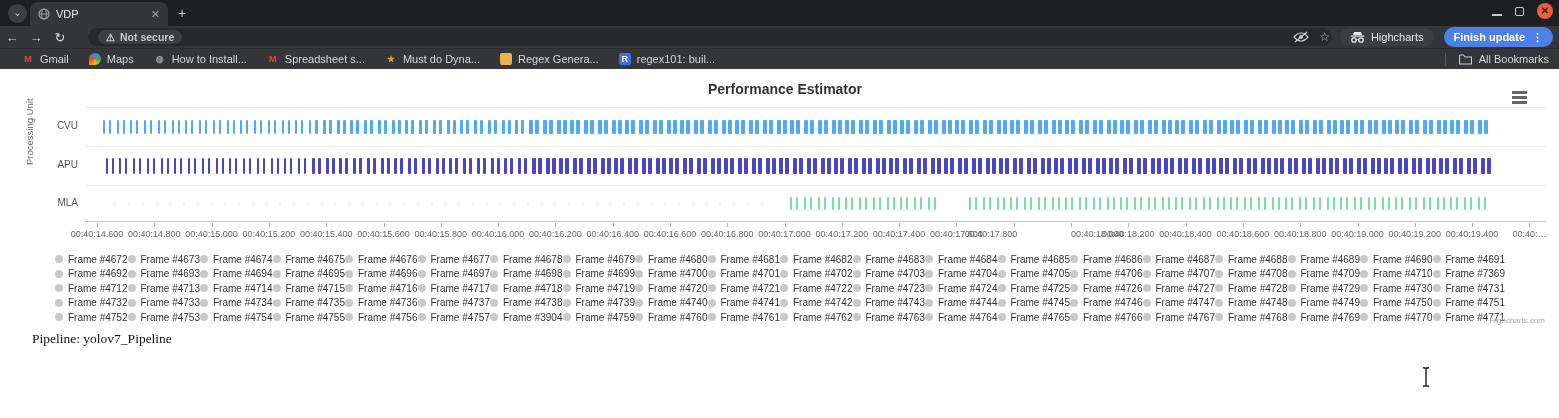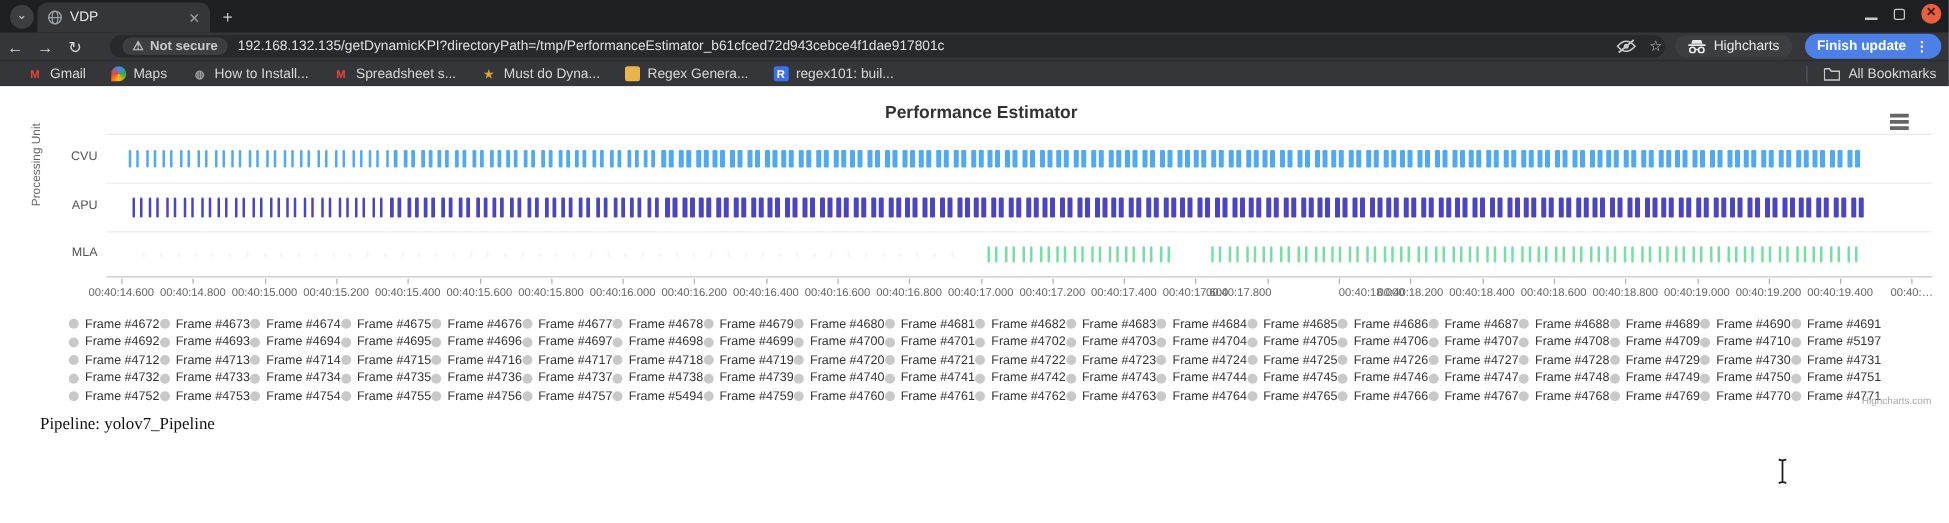--- a/index.html
+++ b/index.html
@@ -100,21 +100,20 @@
 
   <div class="toolbar">
     <span class="navbtn">←</span>
     <span class="navbtn">→</span>
     <span class="navbtn">↻</span>
     <div class="omnibox">
       <span class="sec-chip">
         <span class="warn">⚠</span>
         <span>Not secure</span>
       </span>
-      <span class="url">192.168.132.135/getDynamicKPI?directoryPath=/tmp/PerformanceEstimator_b61cfced72d943cebce4f1dae917801c</span>
     </div>
     <div class="tool-right">
       <svg width="16" height="12" viewBox="0 0 16 12">
         <path d="M1 6 Q8 -2 15 6 Q8 14 1 6 Z" fill="none" stroke="#c7c9cc" stroke-width="1.2"></path>
         <circle cx="8" cy="6" r="2" fill="#c7c9cc"></circle>
         <line x1="2" y1="11" x2="14" y2="1" stroke="#c7c9cc" stroke-width="1.4"></line>
       </svg>
       <span class="toolicon">☆</span>
       <span class="incog">
         <svg width="15" height="11" viewBox="0 0 15 11">
@@ -948,21 +947,21 @@
       <div class="legend-item">
         <span class="legend-marker"></span>
         <span>Frame #4709</span>
       </div>
       <div class="legend-item">
         <span class="legend-marker"></span>
         <span>Frame #4710</span>
       </div>
       <div class="legend-item">
         <span class="legend-marker"></span>
-        <span>Frame #5197</span>
+        <span>Frame #7369</span>
       </div>
       <div class="legend-item">
         <span class="legend-marker"></span>
         <span>Frame #4712</span>
       </div>
       <div class="legend-item">
         <span class="legend-marker"></span>
         <span>Frame #4713</span>
       </div>
       <div class="legend-item">
@@ -1136,21 +1135,21 @@
       <div class="legend-item">
         <span class="legend-marker"></span>
         <span>Frame #4756</span>
       </div>
       <div class="legend-item">
         <span class="legend-marker"></span>
         <span>Frame #4757</span>
       </div>
       <div class="legend-item">
         <span class="legend-marker"></span>
-        <span>Frame #5494</span>
+        <span>Frame #3904</span>
       </div>
       <div class="legend-item">
         <span class="legend-marker"></span>
         <span>Frame #4759</span>
       </div>
       <div class="legend-item">
         <span class="legend-marker"></span>
         <span>Frame #4760</span>
       </div>
       <div class="legend-item">

